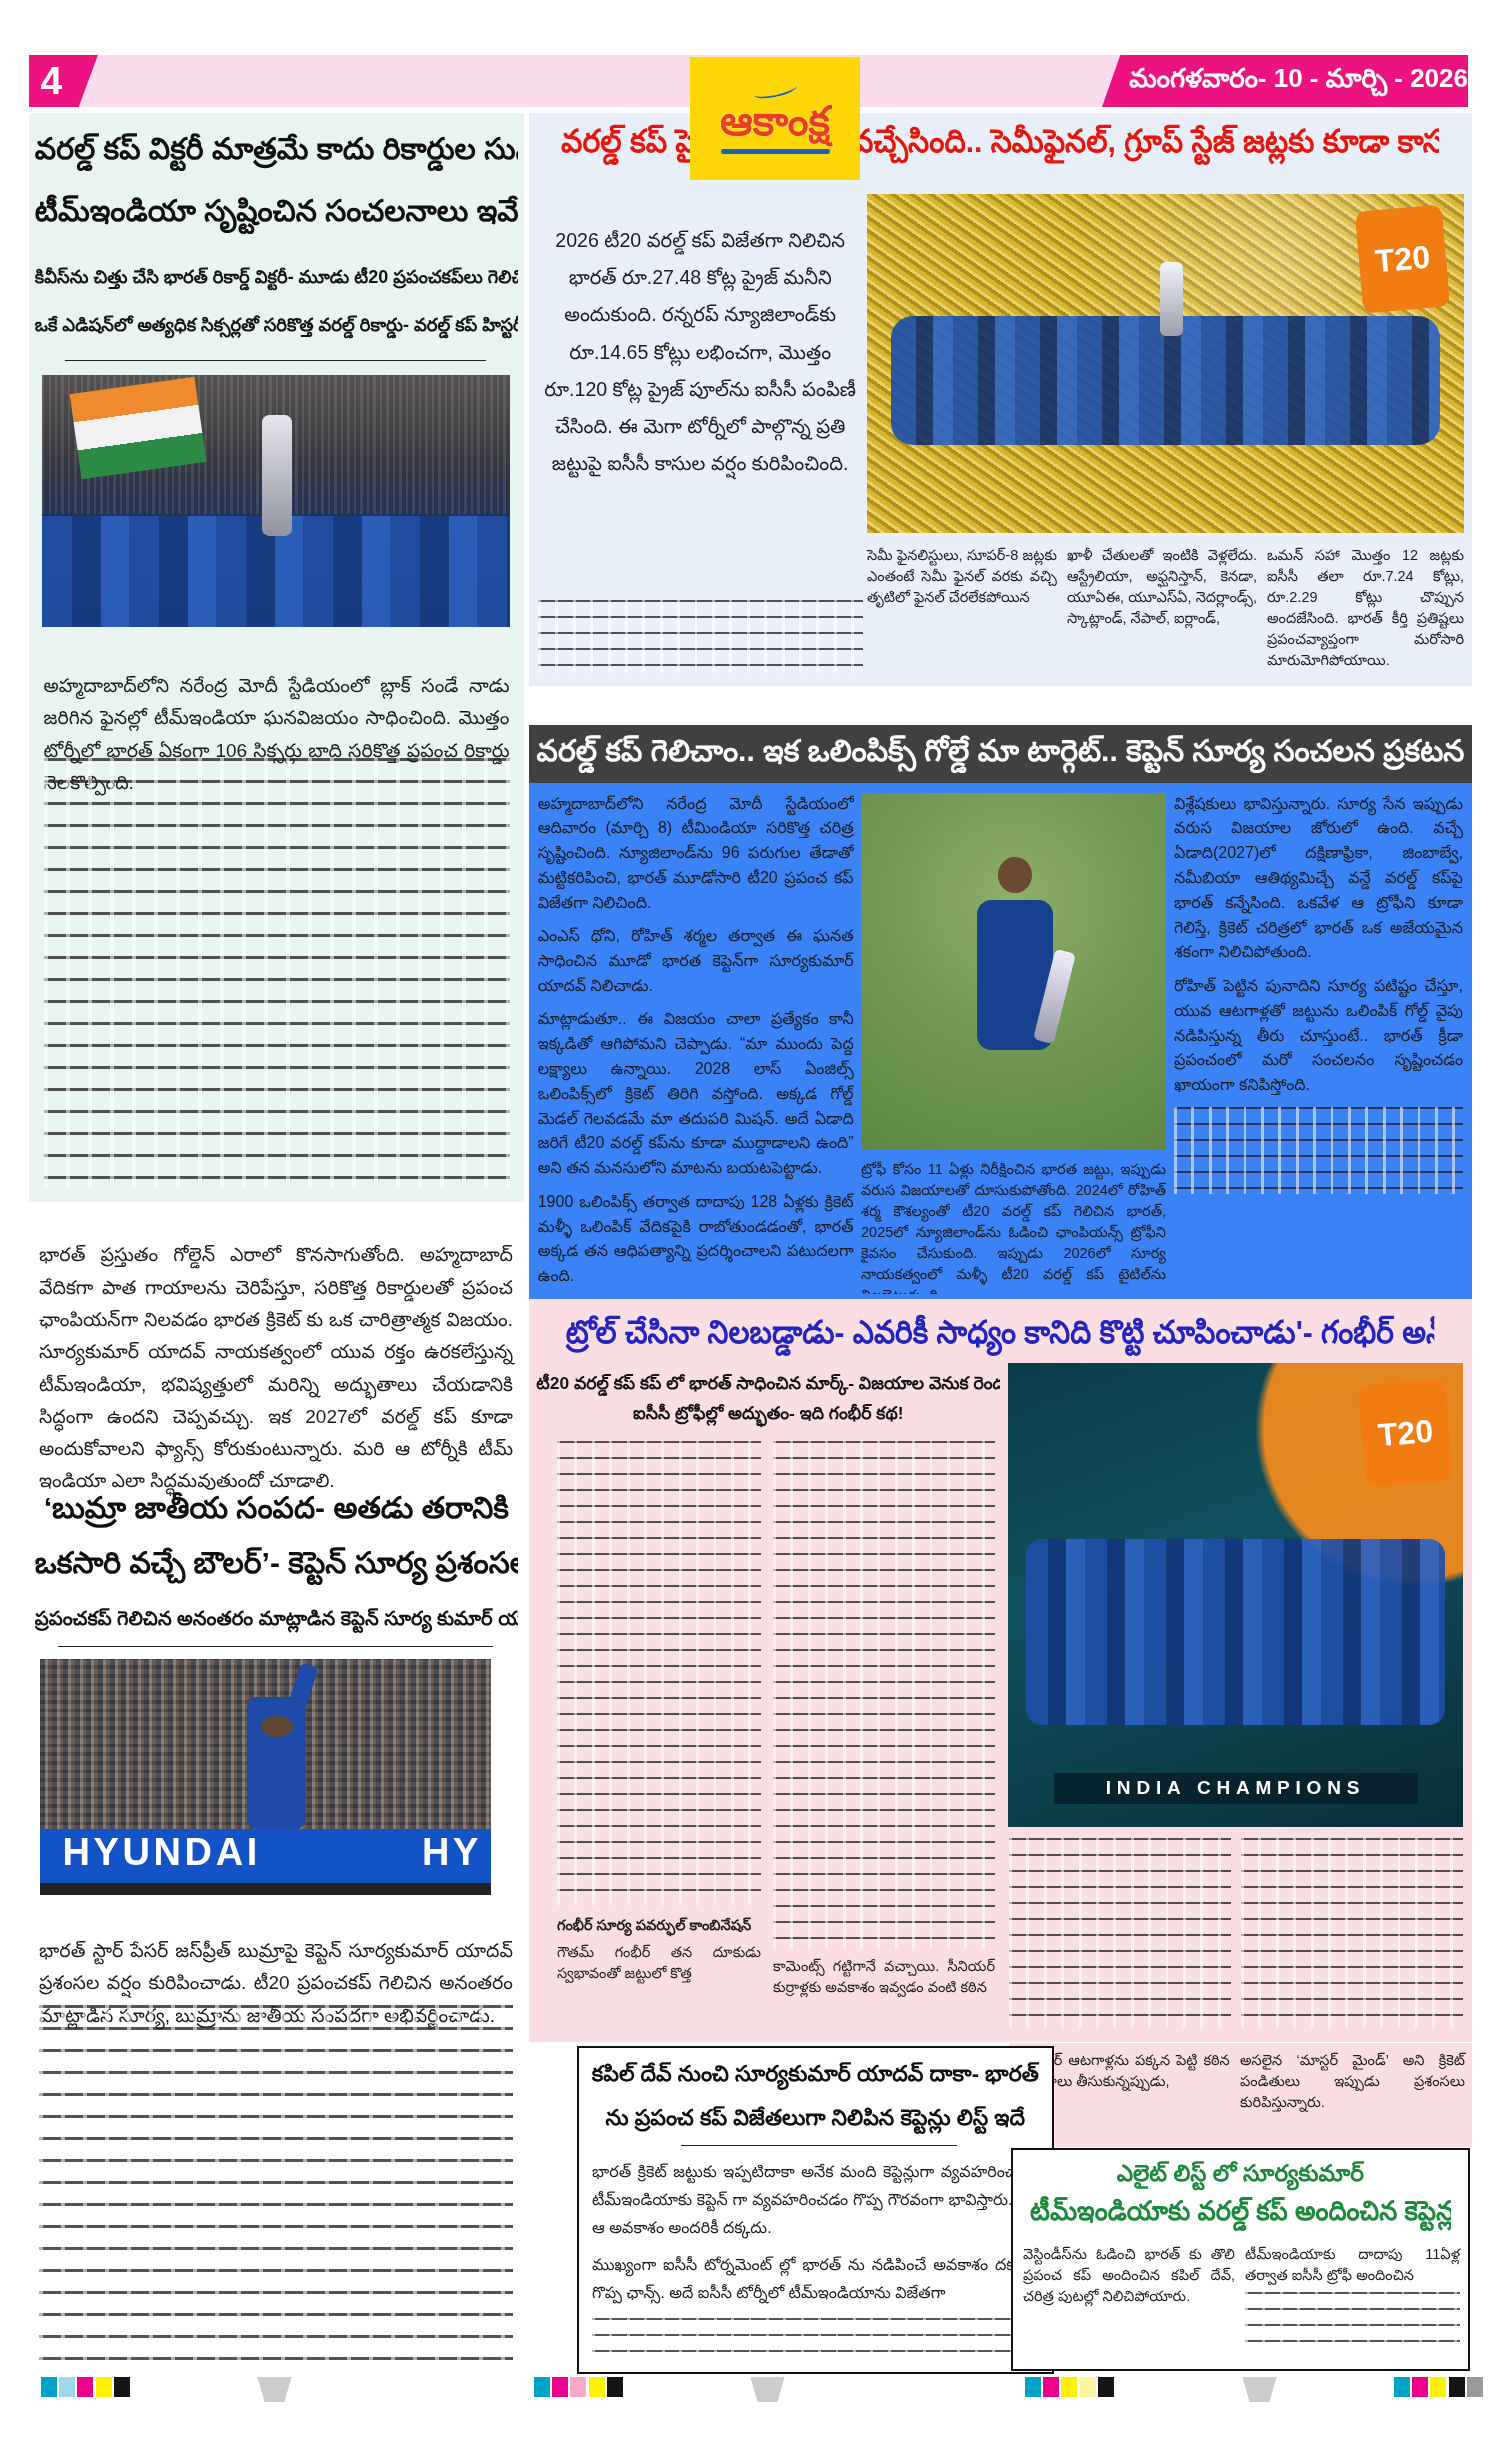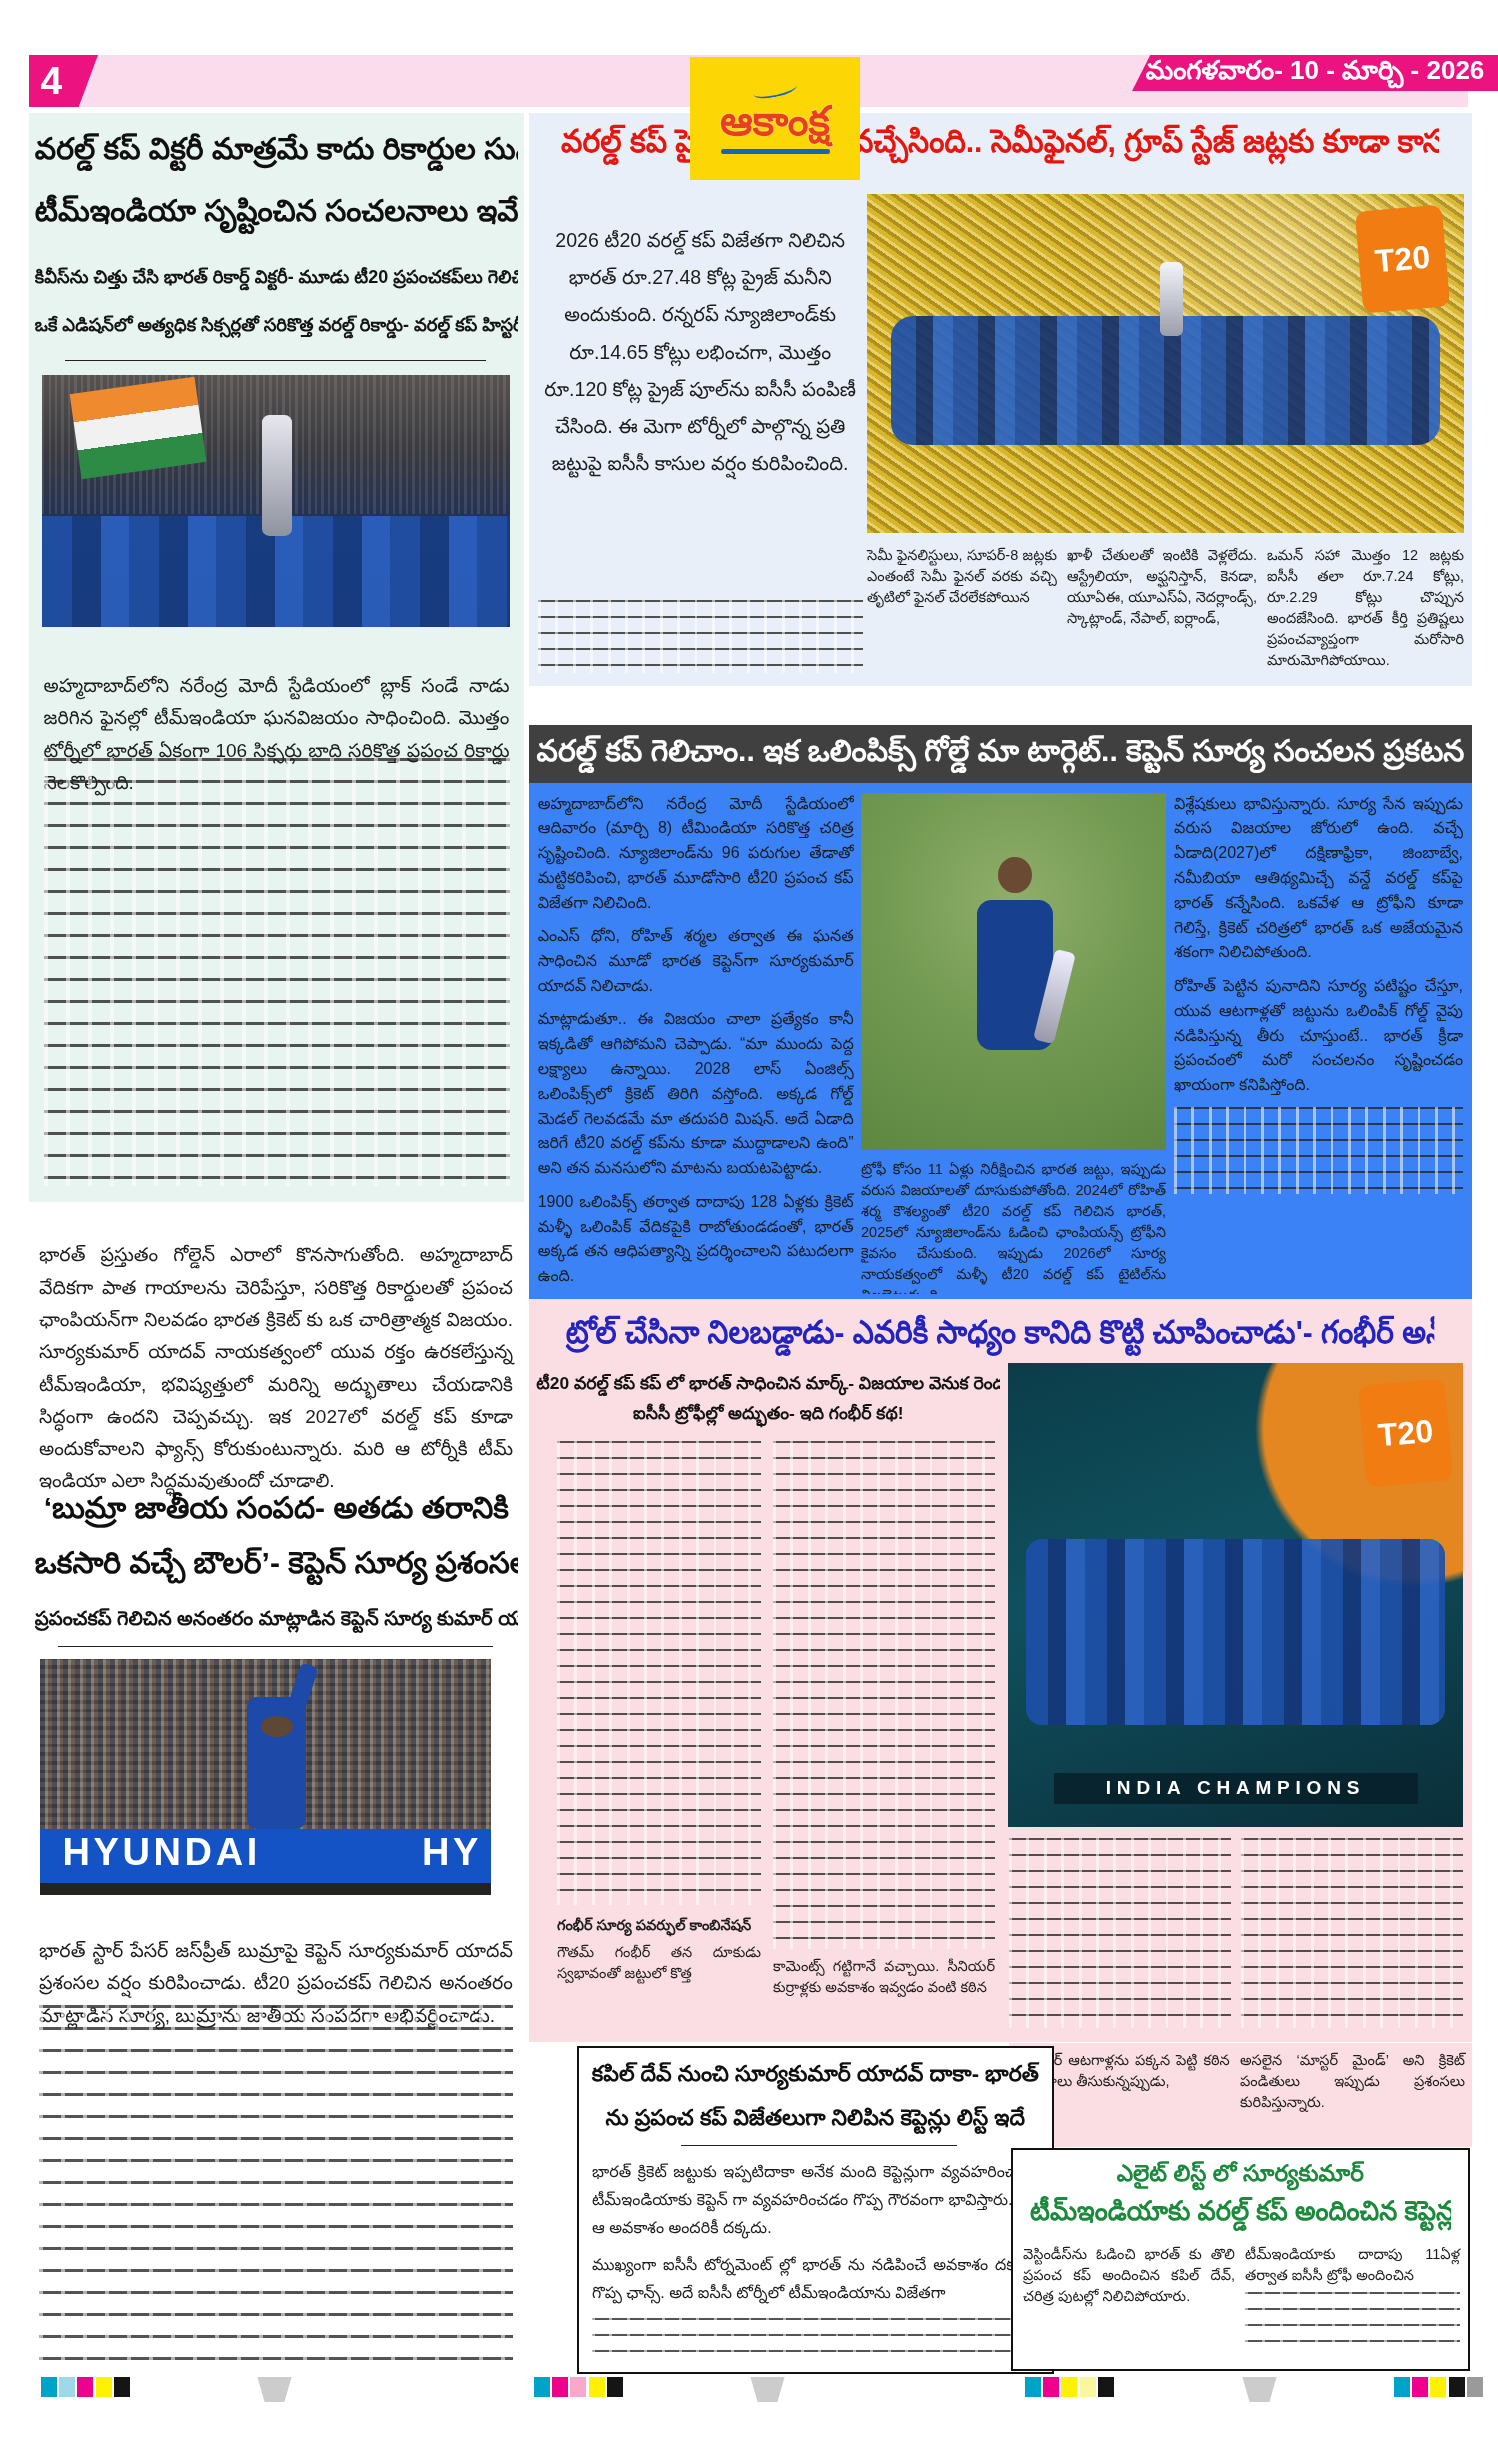--- a/index.html
+++ b/index.html
@@ -98,21 +98,21 @@
 </style>
 </head>
 <body>
 
 <div id="page">
 
   <div class="abs band" style="left:29px;top:55px;width:1439px;height:52px;"></div>
   <div class="abs mag numbox" style="left:29px;top:55px;width:69px;height:52px;">
     <span>4</span>
   </div>
-  <div class="abs mag datebox" style="left:1132px;top:55px;width:366px;height:36px;">
+  <div class="abs mag datebox" style="left:1102px;top:55px;width:366px;height:52px;justify-content:flex-end;">
     <span>మంగళవారం- 10 - మార్చి - 2026</span>
   </div>
   <div class="abs logobox" style="left:690px;top:57px;width:170px;height:123px;">
     <div class="logosquig"></div>
     <div class="logotxt">ఆకాంక్ష</div>
     <div class="logobar"></div>
   </div>
 
   <div class="abs mint" style="left:29px;top:113px;width:495px;height:1089px;">
     <div class="abs hl-black nowrap ctr" style="left:5.8px;top:19px;width:483px;height:45px;font-size:30px;">వరల్డ్ కప్ విక్టరీ మాత్రమే కాదు రికార్డుల సునామీ</div>

